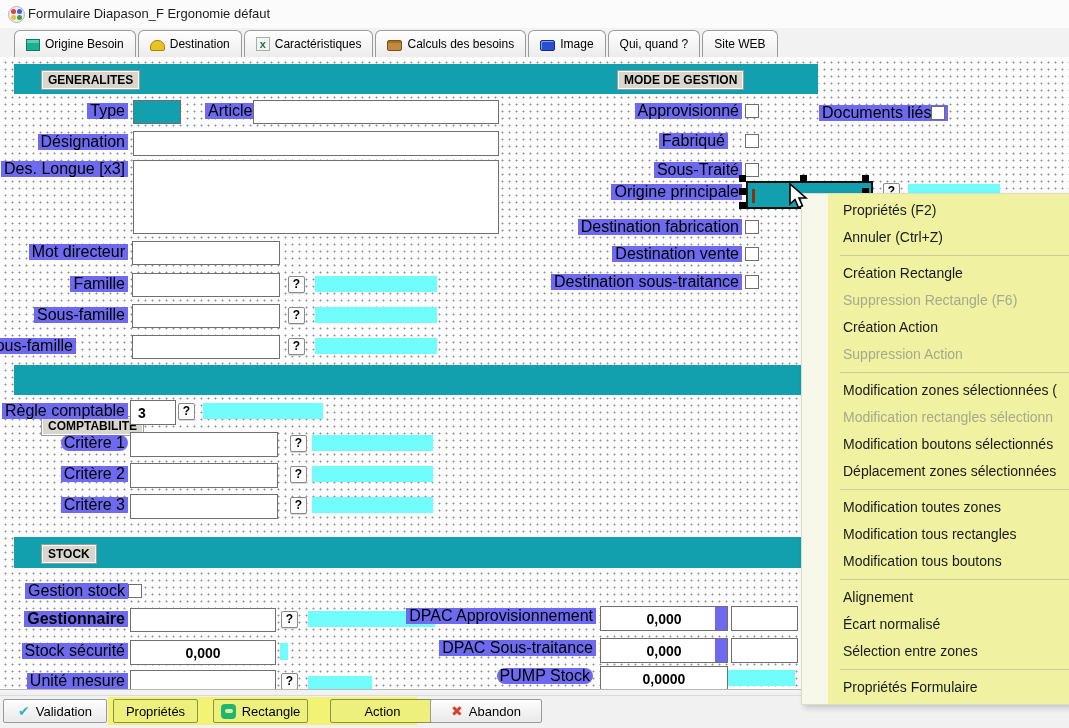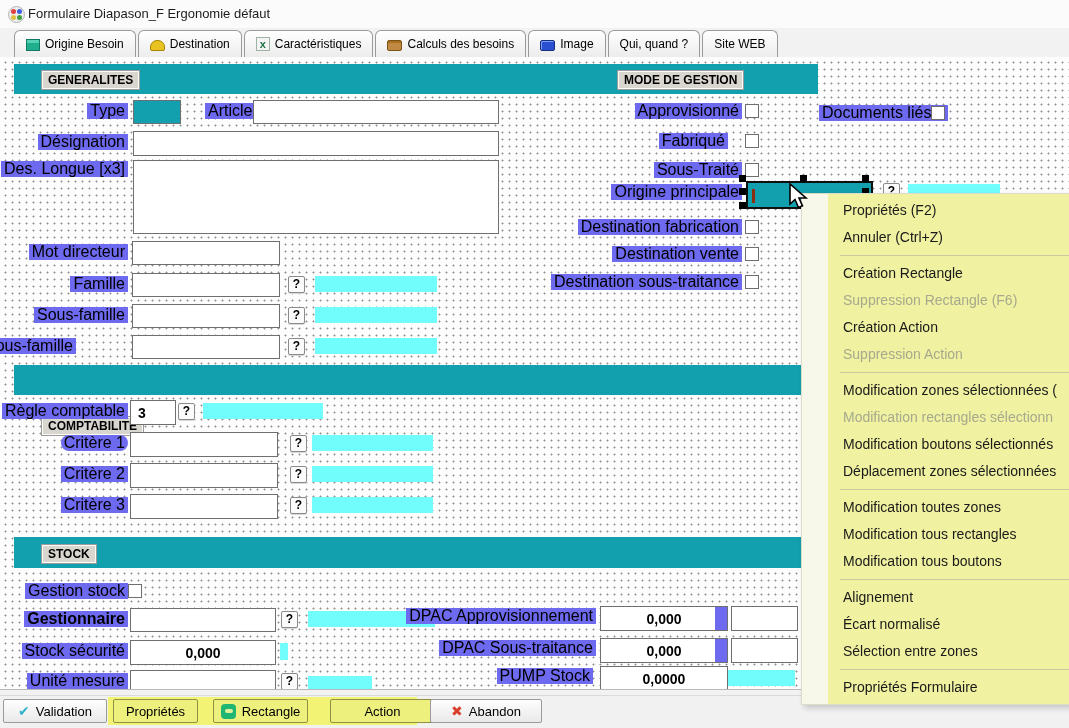--- a/index.html
+++ b/index.html
@@ -205,21 +205,21 @@
     <span>0,000</span>
     <i class="pstrip"></i>
   </div>
   <div class="inp" style="left:731px;top:581px;width:65px;height:23px;"></div>
 
   <div class="lbl" style="right:941px;top:616px;">Unité mesure</div>
   <div class="inp" style="left:130px;top:613px;width:144px;height:22px;"></div>
   <div class="qbtn" style="left:281px;top:616px;">?</div>
   <div class="cyan" style="left:308px;top:619px;width:64px;height:14px;"></div>
 
-  <div class="lbl" style="right:476px;top:611px;">PUMP Stock</div>
+  <div class="lbl" style="right:476px;top:611px;border-radius:8px;">PUMP Stock</div>
   <div class="inp val" style="left:600px;top:609px;width:126px;height:23px;">
     <span>0,0000</span>
   </div>
   <div class="cyan" style="left:728px;top:613px;width:67px;height:16px;"></div>
 
   <div class="lbl" style="right:327px;top:46px;">Approvisionné</div>
   <div class="cb" style="left:745px;top:47px;"></div>
   <div class="lbl" style="left:819px;top:48px;text-align:center;">Documents liés ?</div>
   <div class="cb" style="left:931px;top:49px;"></div>
 

